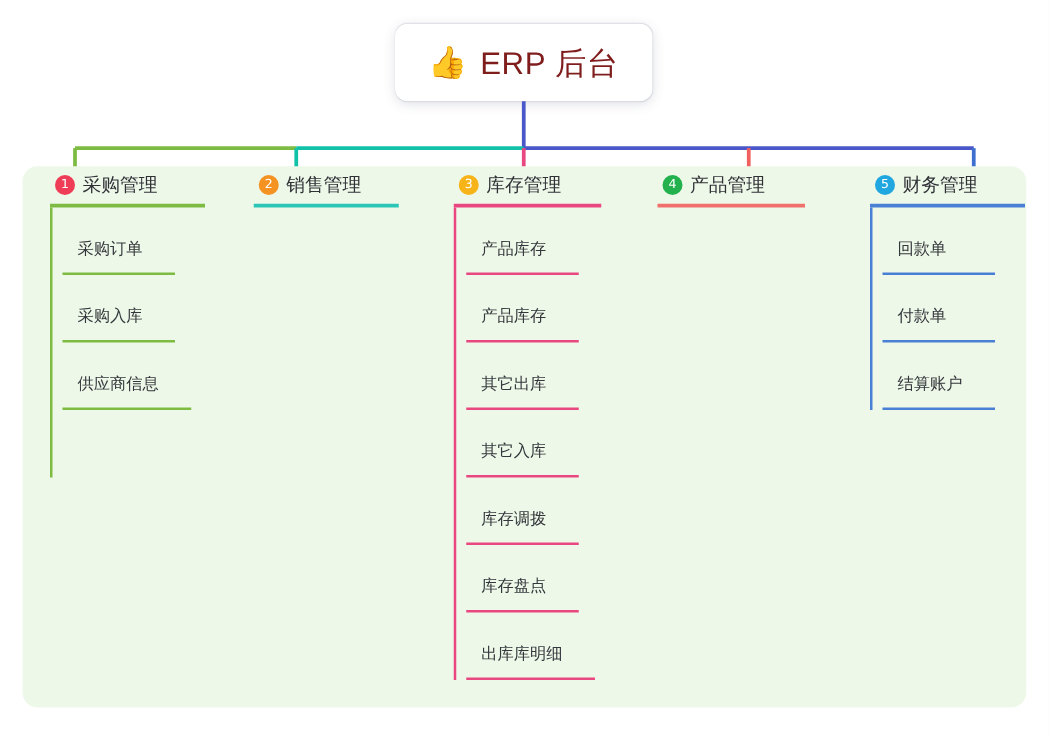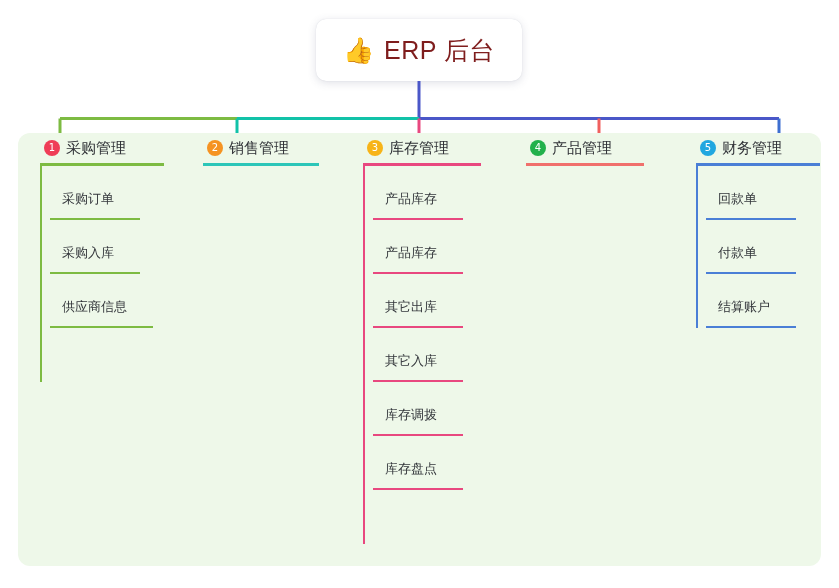--- a/index.html
+++ b/index.html
@@ -174,20 +174,24 @@
             <div class="item-rule" style="background: rgb(232, 72, 127); width: 90px;"></div>
           </div>
           <div class="item">
             <span class="item-label">库存调拨</span>
             <div class="item-rule" style="background: rgb(232, 72, 127); width: 90px;"></div>
           </div>
           <div class="item">
             <span class="item-label">库存盘点</span>
             <div class="item-rule" style="background: rgb(232, 72, 127); width: 90px;"></div>
           </div>
+          <div class="item">
+            <span class="item-label">出库库明细</span>
+            <div class="item-rule" style="background: rgb(232, 72, 127); width: 103px;"></div>
+          </div>
         </div>
       </div>
       <div class="col col-4">
         <div class="col-head">
           <span class="badge" style="background: rgb(34, 177, 76);">4</span>
           <span class="head-text">产品管理</span>
         </div>
         <div class="head-rule" style="background: rgb(240, 112, 108); width: 118px;"></div>
       </div>
       <div class="col col-5">

